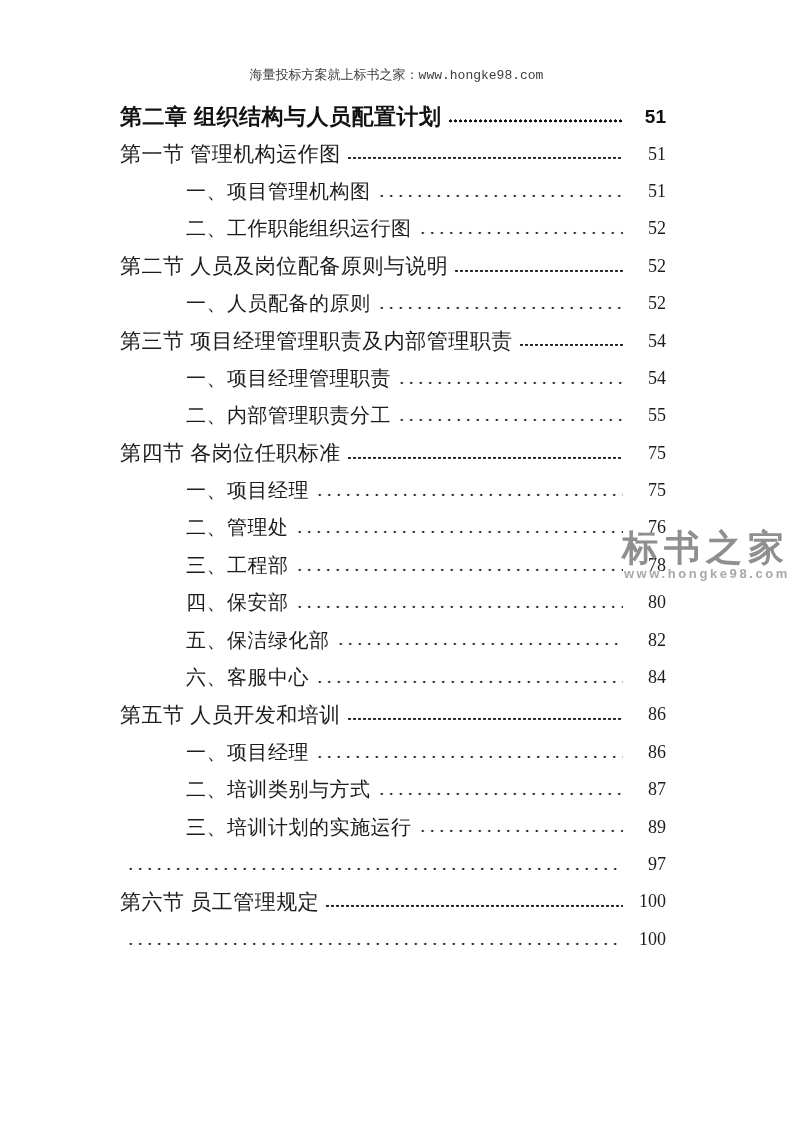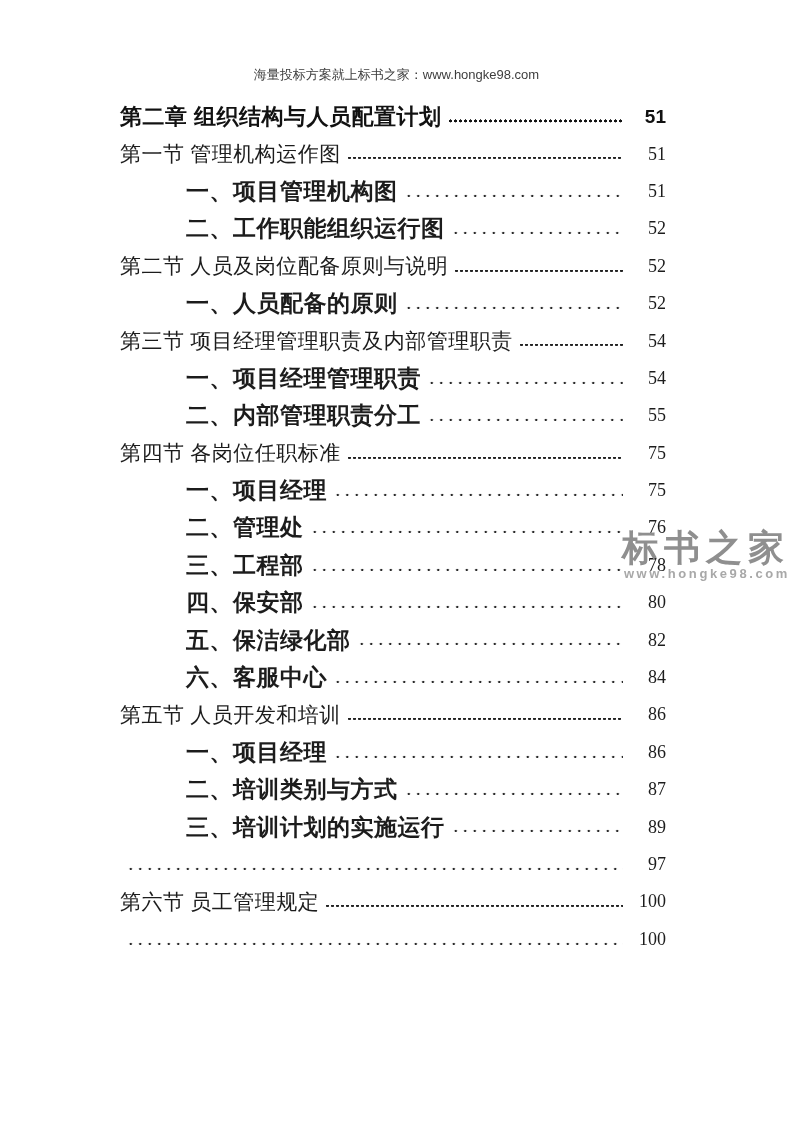--- a/index.html
+++ b/index.html
@@ -18,21 +18,21 @@
 
   
   .header-note {
     position: absolute;
     top: 66px;
     left: 0;
     width: 100%;
     text-align: center;
     font-size: 13px;
     color: #3d3d3d;
-    font-family: Liberation Sans, sans-serif;
+    font-family: Liberation Mono, monospace;
   }
 
   
   .toc {
     position: absolute;
     top: 98px;
     left: 120px;
     width: 546px;
   }
   .toc-row {
@@ -86,23 +86,22 @@
     font-size: 18px;
   }
   .lvl-section .toc-leader {
     background-image: radial-gradient(circle at 50% 62%, #242424 1.1px, transparent 1.4px);
     background-size: 5px 37.4px;
   }
 
   
   .lvl-item .toc-label {
     margin-left: 66px;
-    font-size: 23px;
+    font-size: 20px;
     letter-spacing: 0.5px;
-    font-weight: bold;
   }
   .lvl-item .toc-page {
     font-size: 18px;
   }
   .lvl-item .toc-leader {
     background-image: radial-gradient(circle at 50% 62%, #2a2a2a 1.25px, transparent 1.55px);
     background-size: 9.5px 37.4px;
   }
 
   

